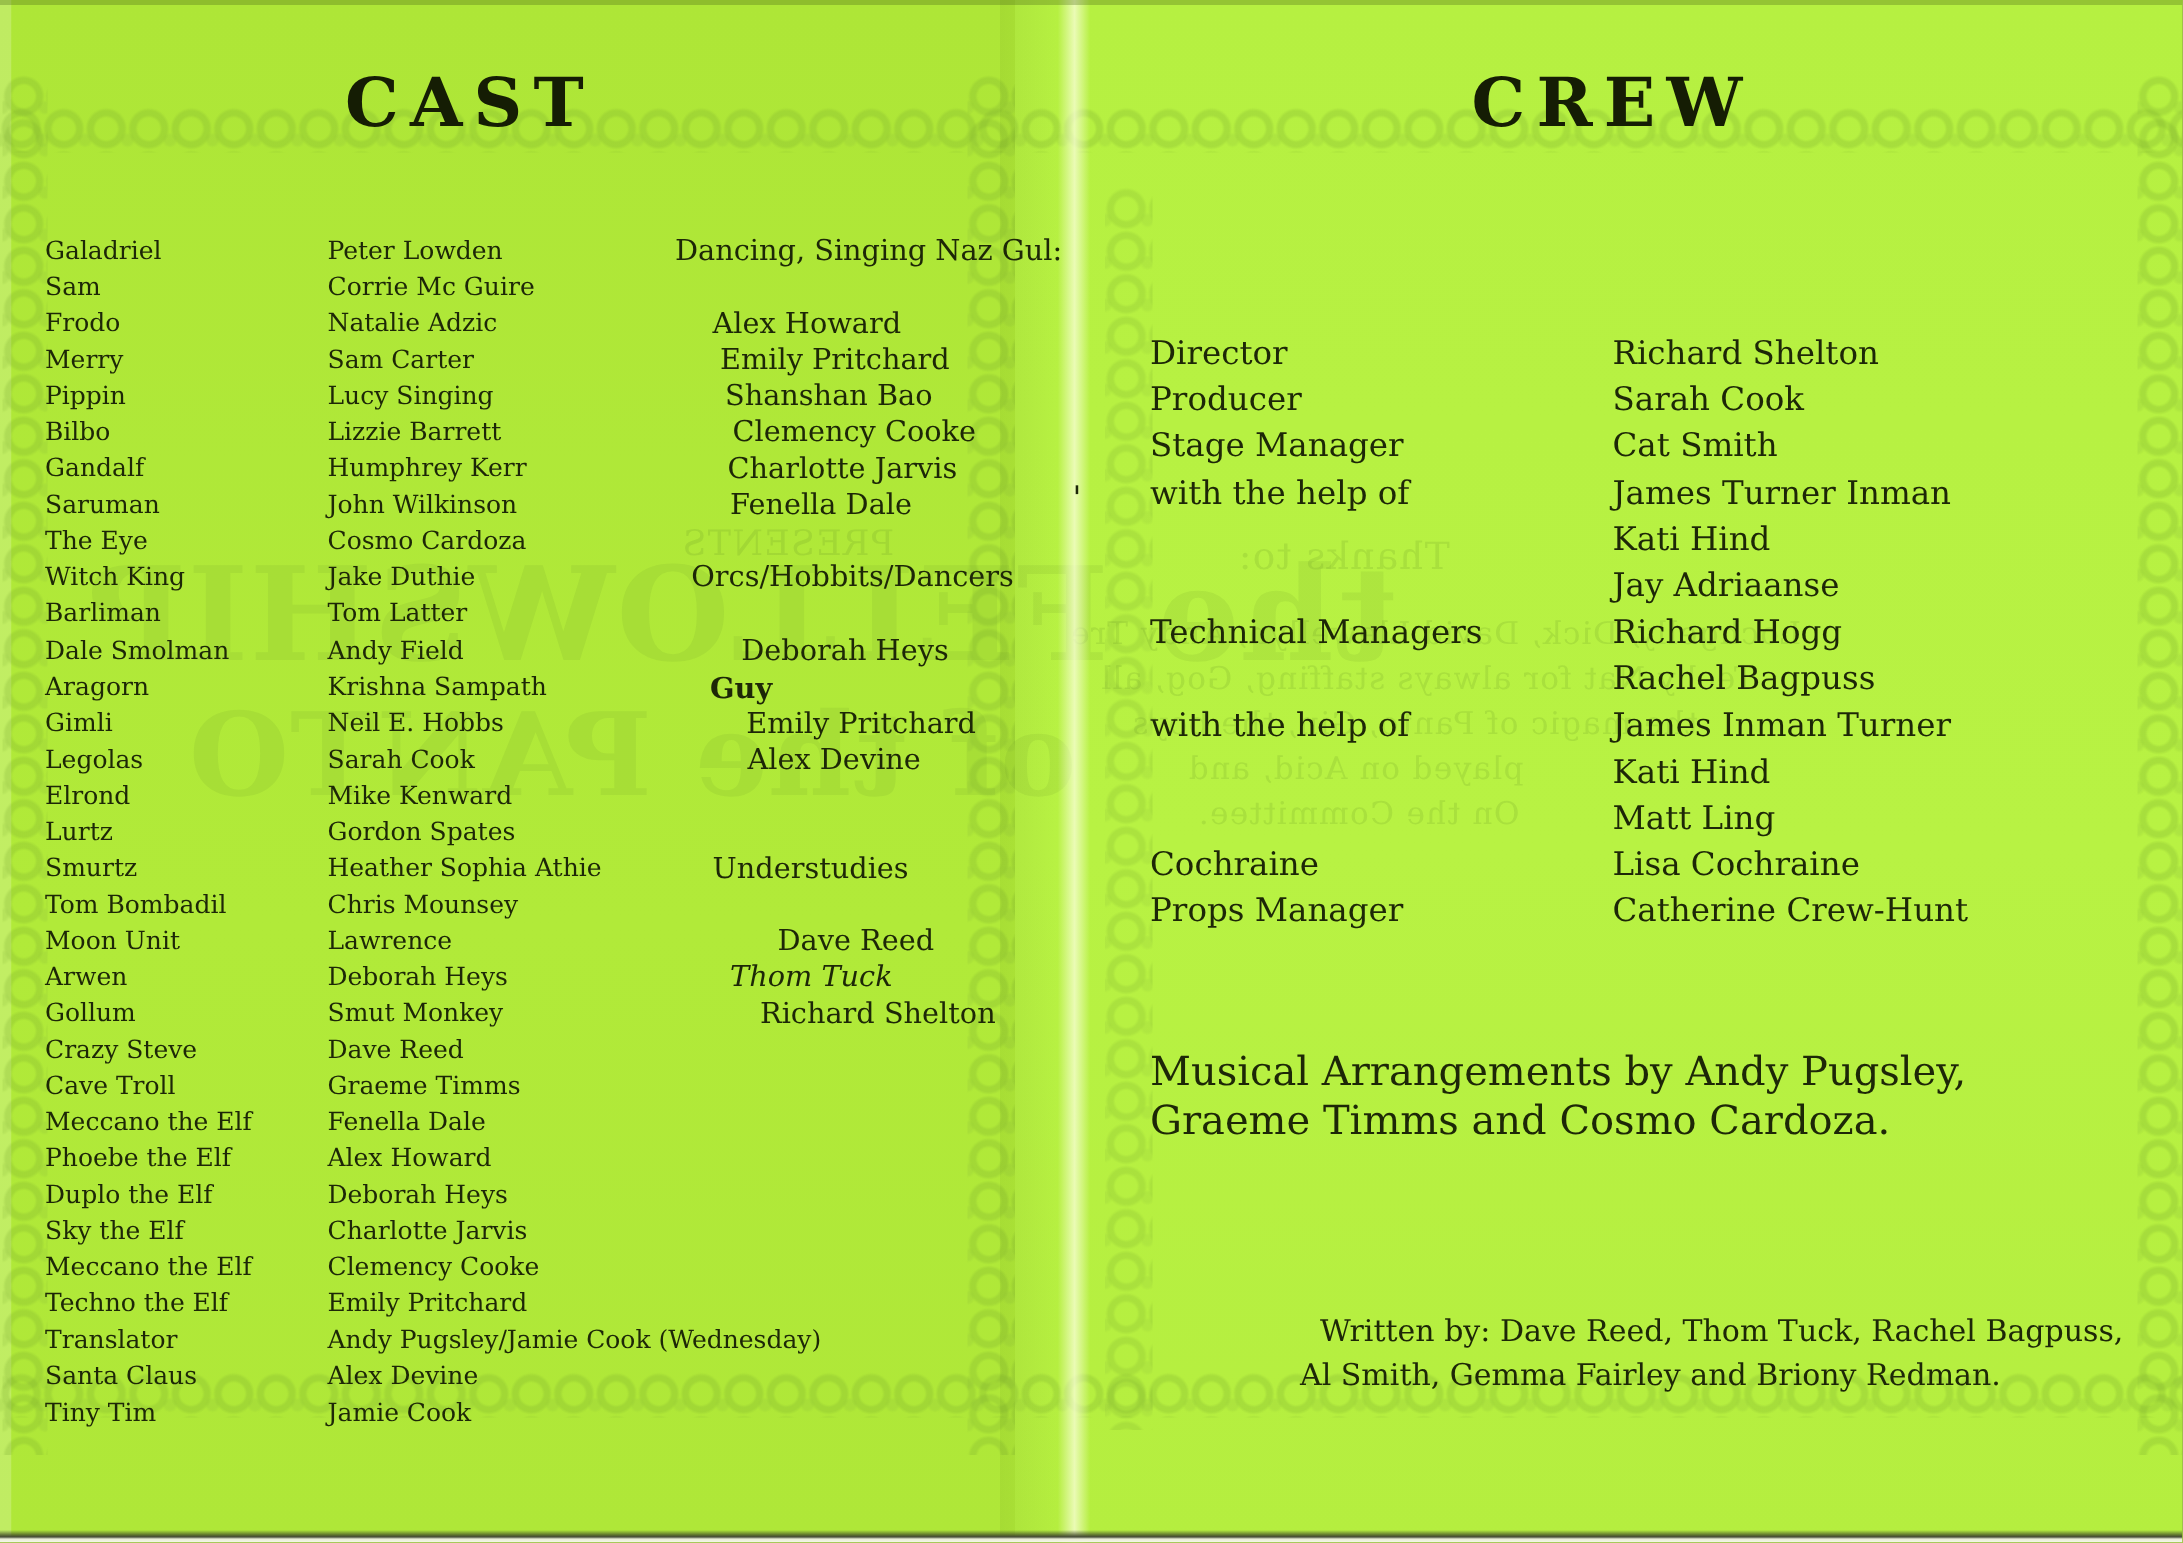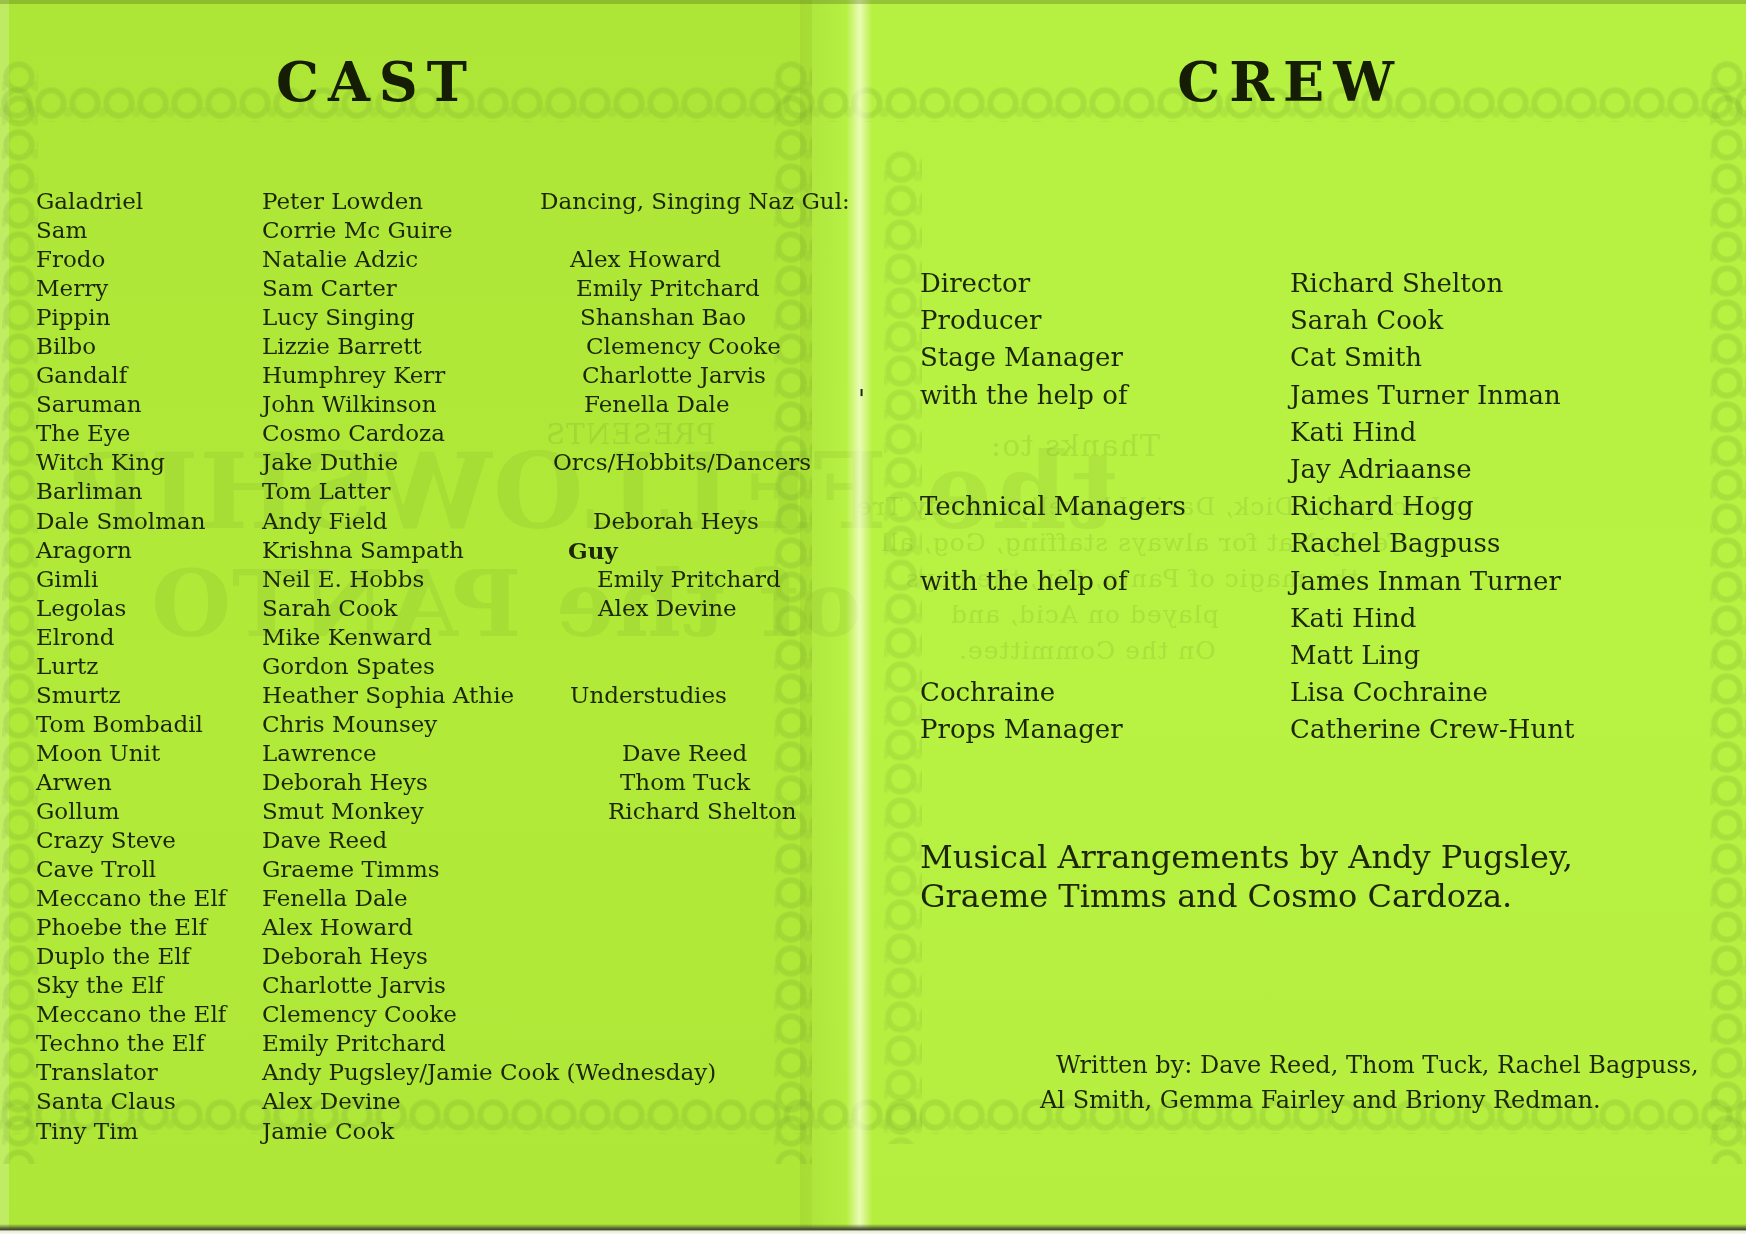--- a/index.html
+++ b/index.html
@@ -37,21 +37,21 @@
   
   .ghost{position:absolute;z-index:1;transform:scaleX(-1);white-space:nowrap;
     color:rgba(100,145,35,.60);opacity:.30;letter-spacing:1px;}
   .ghost.bold{font-weight:bold;opacity:.20;color:rgba(105,150,40,.65);}
 
   .title{position:absolute;margin:0;z-index:3;font-size:54px;font-weight:bold;
     letter-spacing:9px;text-align:center;color:#151d04;}
   .cast-title{left:0;top:50px;width:752px;}
   .crew-title{left:830px;top:50px;width:920px;}
 
-  .cast-rows{position:absolute;left:0;top:188px;width:810px;z-index:3;font-size:23px;}
+  .cast-rows{position:absolute;left:0;top:188px;width:810px;z-index:3;font-size:20px;}
   .cast-row{position:relative;height:29.05px;white-space:nowrap;}
   .cast-row .c1{position:absolute;left:36px;}
   .cast-row .c2{position:absolute;left:262px;}
 
   .cast-extras{position:absolute;left:540px;top:188px;width:306px;z-index:3;font-size:23px;}
   .extra{position:absolute;top:calc(var(--row,0) * 29.05px);white-space:nowrap;}
 
   .crew-rows{position:absolute;left:0;top:268px;width:1746px;z-index:3;font-size:26px;}
   .crew-row{position:relative;height:37.2px;white-space:nowrap;}
   .crew-row .r{position:absolute;left:920px;}
@@ -242,21 +242,21 @@
       <div class="extra name" style="--row: 5; margin-left: 46px;">Clemency Cooke</div>
       <div class="extra name" style="--row: 6; margin-left: 42px;">Charlotte Jarvis</div>
       <div class="extra name" style="--row: 7; margin-left: 44px;">Fenella Dale</div>
       <div class="extra header" style="--row: 9; margin-left: 13px;">Orcs/Hobbits/Dancers</div>
       <div class="extra name" style="--row: 11; margin-left: 53px;">Deborah Heys</div>
       <div class="extra name" style="--row: 12; margin-left: 28px; font-weight: bold;">Guy</div>
       <div class="extra name" style="--row: 13; margin-left: 57px;">Emily Pritchard</div>
       <div class="extra name" style="--row: 14; margin-left: 58px;">Alex Devine</div>
       <div class="extra header" style="--row: 17; margin-left: 30px;">Understudies</div>
       <div class="extra name" style="--row: 19; margin-left: 82px;">Dave Reed</div>
-      <div class="extra name" style="--row: 20; margin-left: 80px;">Thom Tuck</div>
+      <div class="extra name" style="--row: 20; margin-left: 44px; font-style: italic;">Thom Tuck</div>
       <div class="extra name" style="--row: 21; margin-left: 68px;">Richard Shelton</div>
     </div>
 
   <div class="crew-rows">
       <div class="crew-row">
     <span class="r">Director</span>
     <span class="n">Richard Shelton</span>
   </div>
       <div class="crew-row">
     <span class="r">Producer</span>

